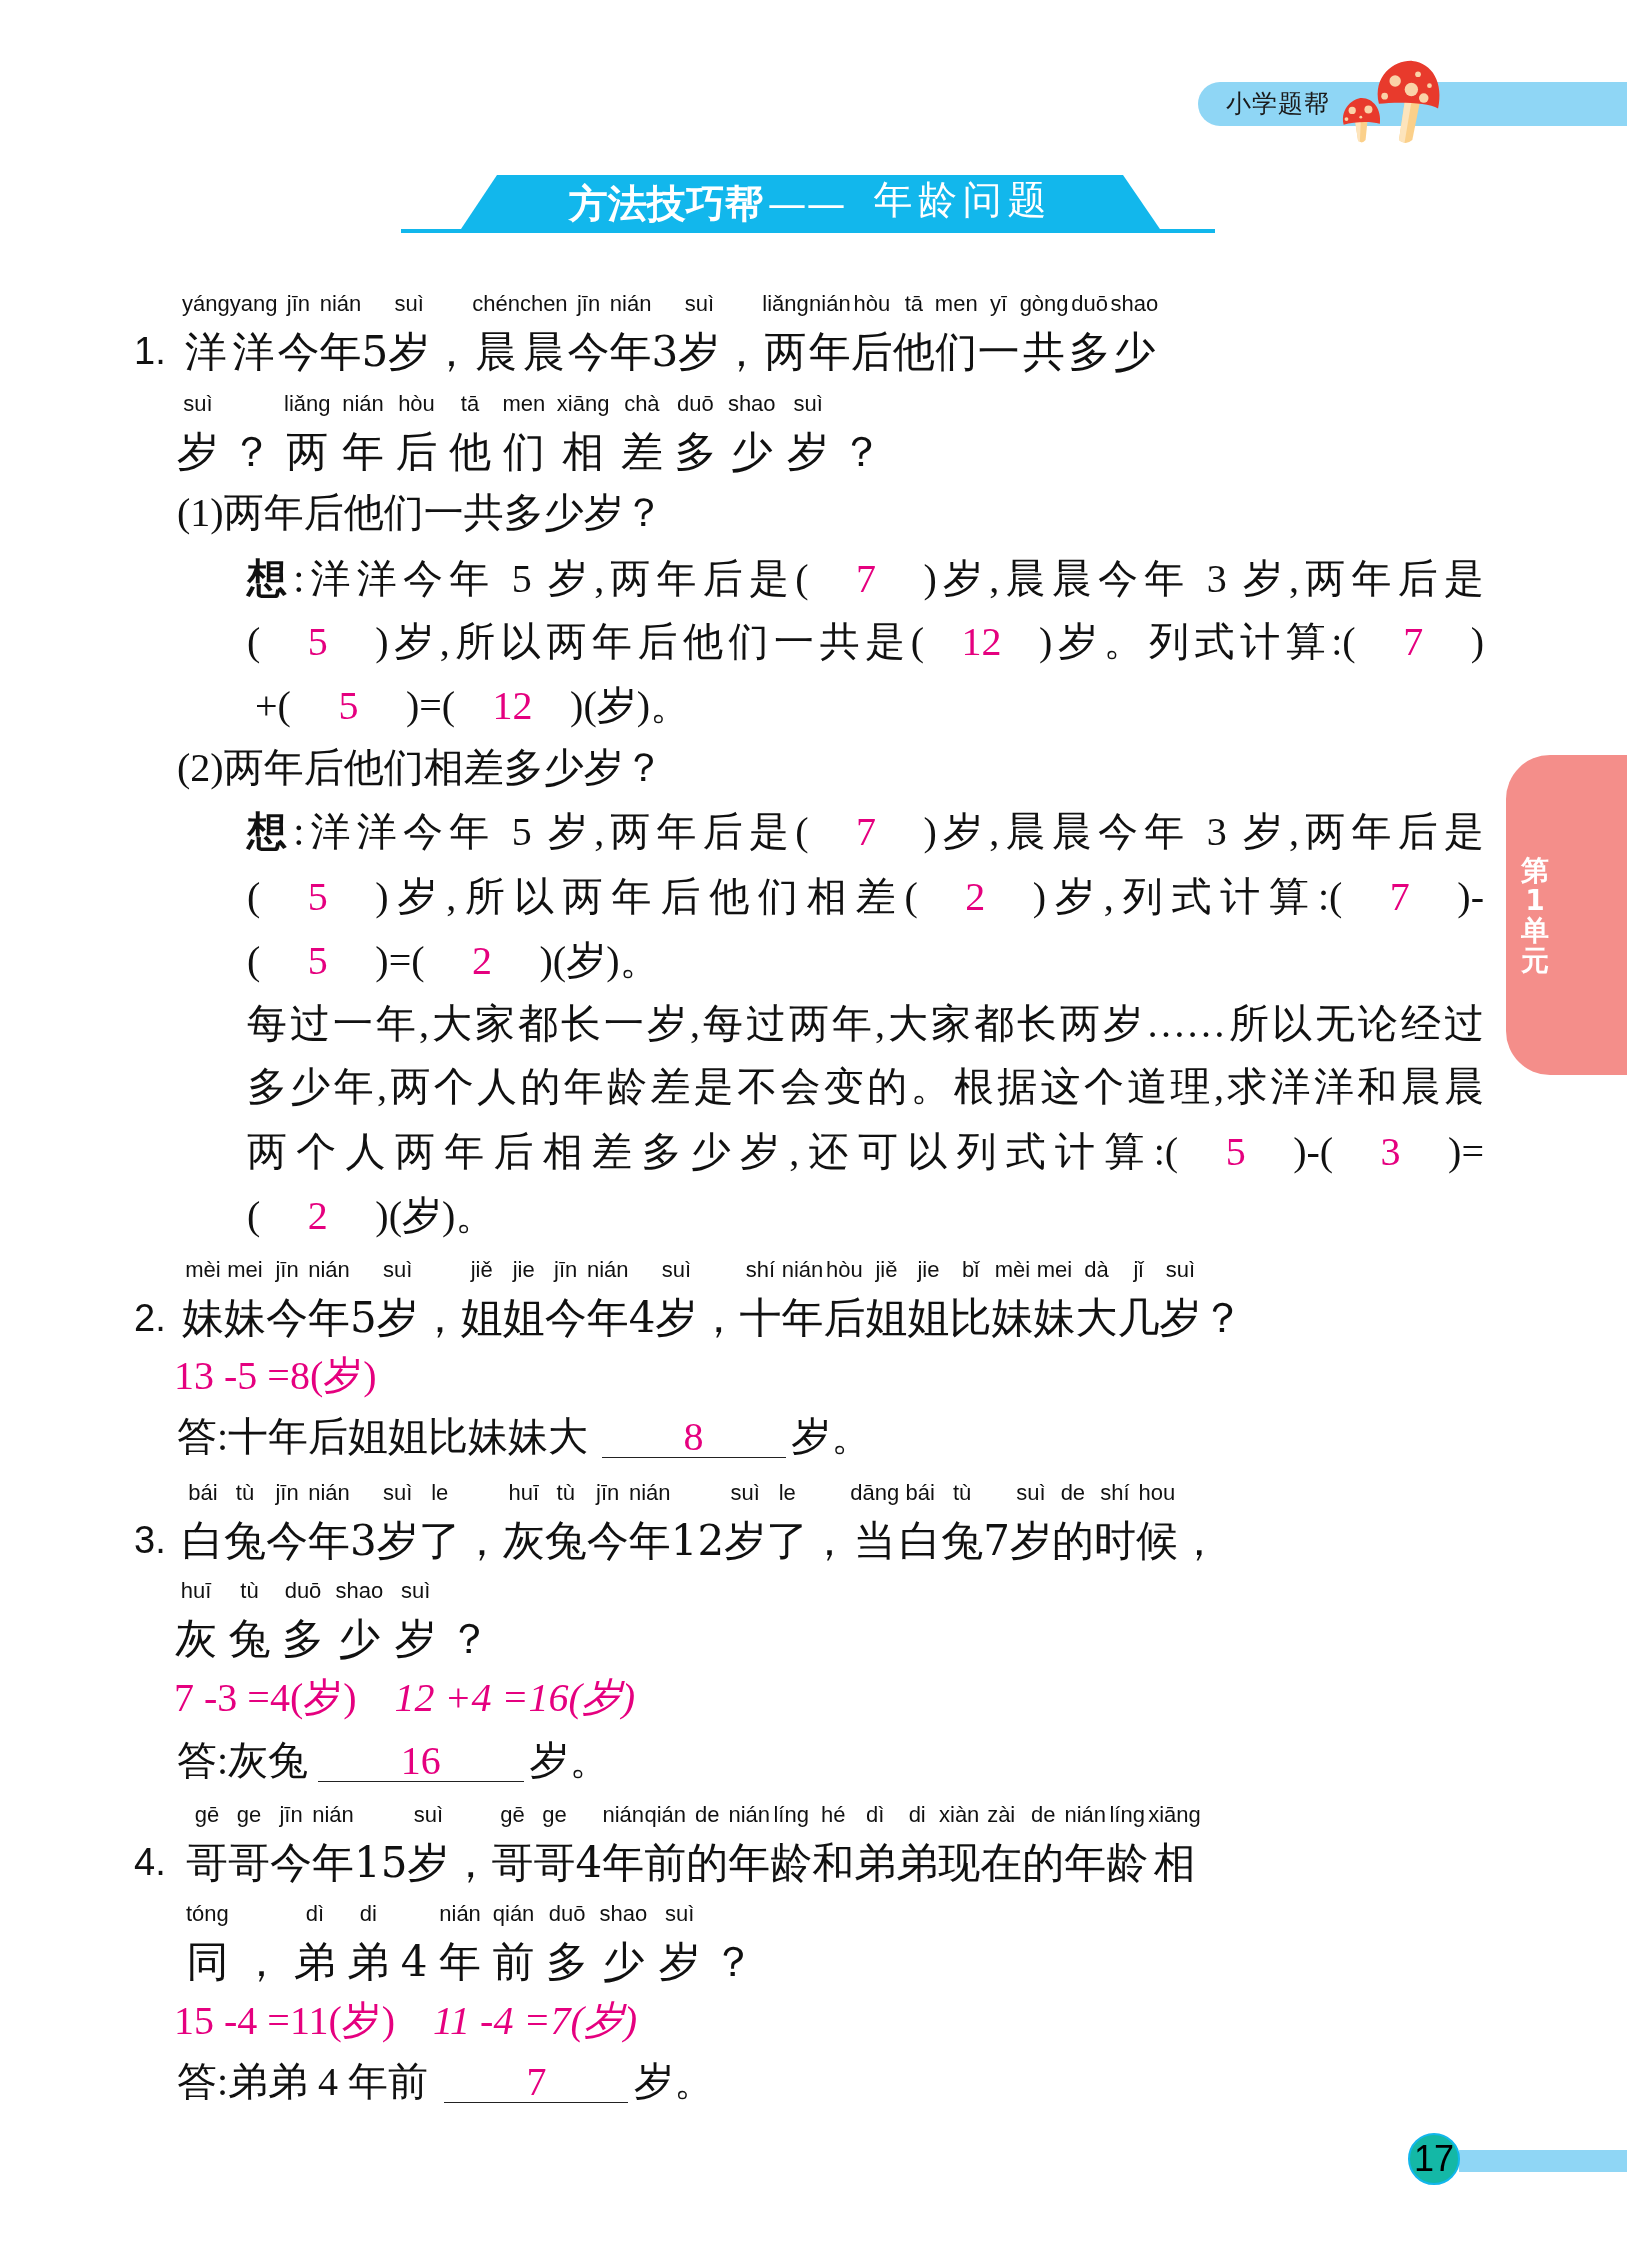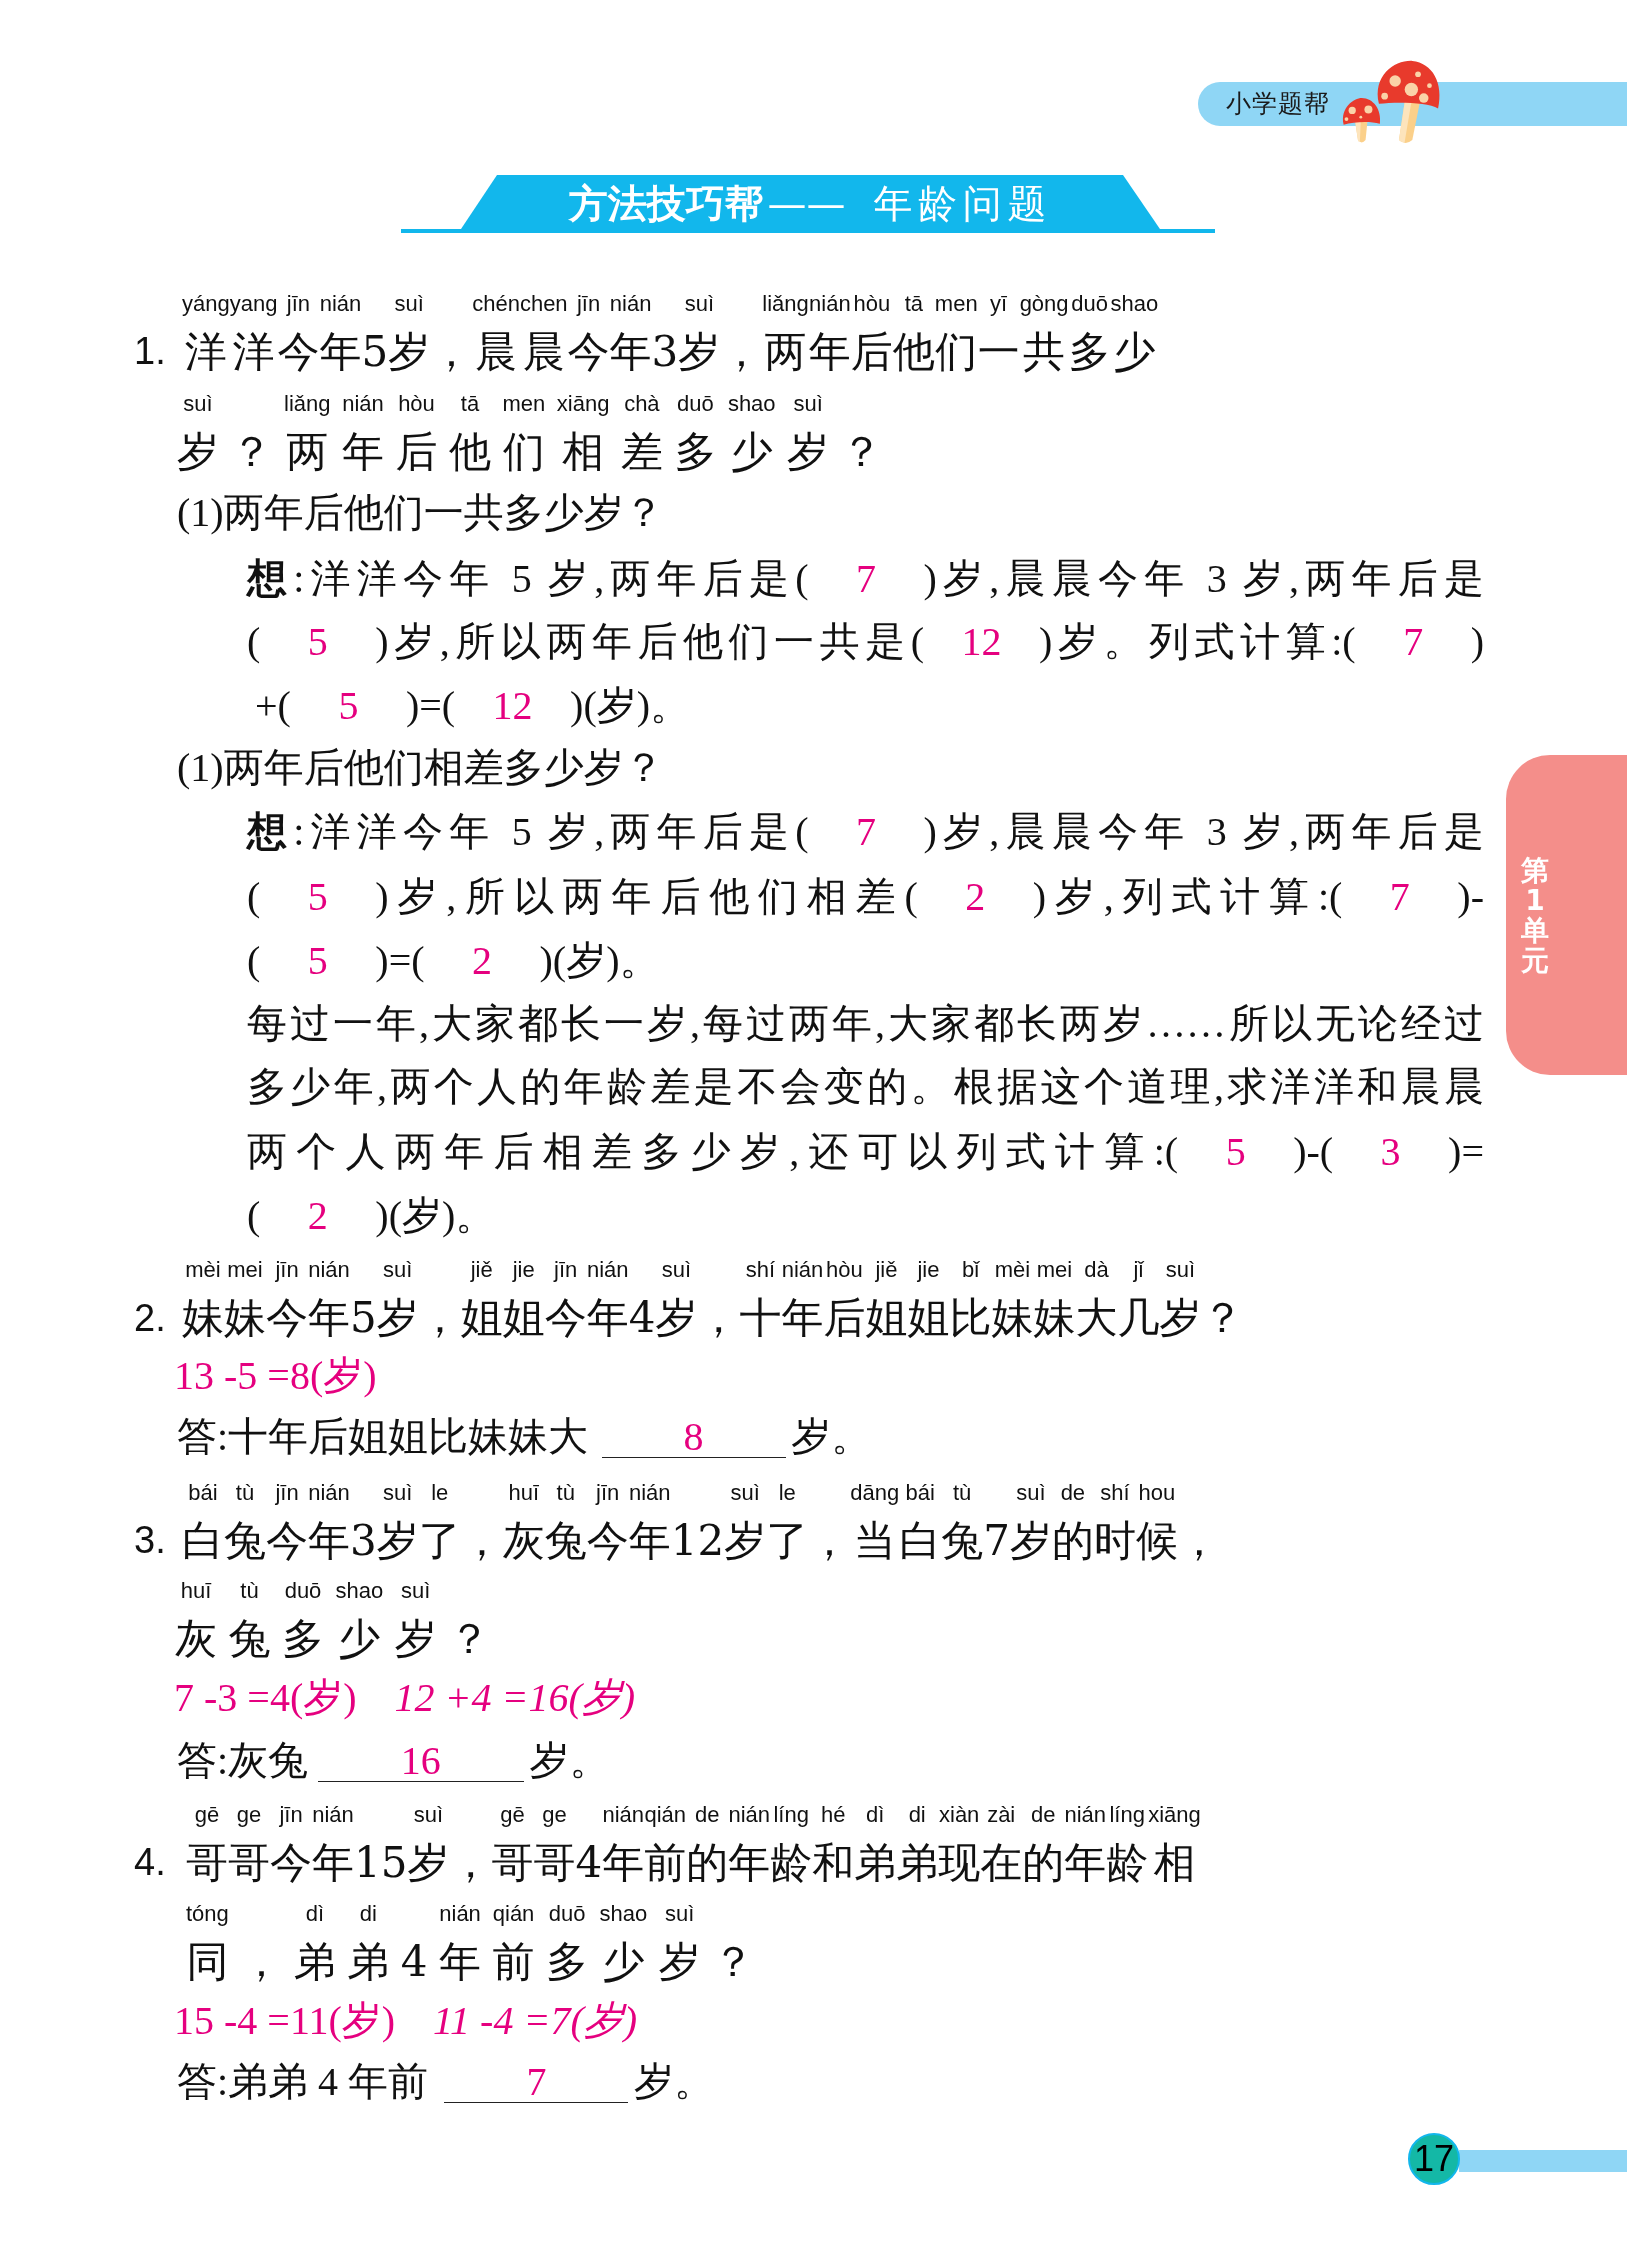--- a/index.html
+++ b/index.html
@@ -20,21 +20,21 @@
   .brand-bar{left:1198px;top:82px;width:430px;height:44px;background:var(--light_blue);border-radius:22px 0 0 22px;}
   .brand-text{left:1226px;top:82px;height:44px;line-height:44px;font-size:25px;font-family:"DejaVu Sans",sans-serif;color:#1a1a1a;letter-spacing:1px;}
   .mushrooms{left:1336px;top:54px;width:124px;height:92px;}
 
   
   .banner{left:459px;top:175px;width:703px;height:57px;background:var(--cyan);
     clip-path:polygon(38px 0,664px 0,703px 100%,0 100%);
     display:flex;align-items:center;justify-content:center;color:#fff;font-size:39px;line-height:57px;}
   .banner .main{font-weight:bold;font-family:"DejaVu Sans",sans-serif;}
   .banner .dash{font-family:"DejaVu Sans",sans-serif;margin:0 3.8px;}
-  .banner .topic{font-family:Liberation Sans, sans-serif;font-weight:normal;letter-spacing:5.7px;margin-left:24px;}
+  .banner .topic{font-family:Liberation Mono, monospace;font-weight:normal;letter-spacing:5.7px;margin-left:24px;}
   .banner-line{left:401px;top:229px;width:814px;height:3.8px;background:var(--cyan);}
 
   
   .side-tab{left:1506px;top:755px;width:122px;height:320px;background:var(--pink);border-radius:44px 0 0 44px;}
   .side-text{left:1518px;top:856px;width:34px;display:flex;flex-direction:column;align-items:center;
     color:#fff;font-weight:bold;font-size:28px;line-height:30px;font-family:"DejaVu Sans",sans-serif;}
 
   
   .page-bar{left:1459px;top:2150px;width:169px;height:22px;background:var(--light_blue);}
   .page-circle{left:1408px;top:2133px;width:48px;height:48px;border:2.9px solid var(--cyan);border-radius:50%;
@@ -254,21 +254,21 @@
       <span class="py"></span>
       <span class="ch">？</span>
     </span>
   </div>
 
 <div class="line" style="left:177px;top:484px">(1)两年后他们一共多少岁？</div>
 <div class="line just" style="left:247px;top:550px"><span class="think">想</span><span>:洋洋今年 5 岁,两年后是(</span><span class="blank">7</span><span>)岁,晨晨今年 3 岁,两年后是</span></div>
 <div class="line just" style="left:247px;top:613px"><span>(</span><span class="blank">5</span><span>)岁,所以两年后他们一共是(</span><span class="blank">12</span><span>)岁。列式计算:(</span><span class="blank">7</span><span>)</span></div>
 <div class="line" style="left:255px;top:677px"><span>+(</span><span class="blank">5</span><span>)=(</span><span class="blank">12</span><span>)(岁)。</span></div>
 
-<div class="line" style="left:177px;top:739px">(1)两年后他们相差多少岁？</div>
+<div class="line" style="left:177px;top:739px">(2)两年后他们相差多少岁？</div>
 <div class="line just" style="left:247px;top:803px"><span class="think">想</span><span>:洋洋今年 5 岁,两年后是(</span><span class="blank">7</span><span>)岁,晨晨今年 3 岁,两年后是</span></div>
 <div class="line just" style="left:247px;top:868px"><span>(</span><span class="blank">5</span><span>)岁,所以两年后他们相差(</span><span class="blank">2</span><span>)岁,列式计算:(</span><span class="blank">7</span><span>)-</span></div>
 <div class="line" style="left:247px;top:932px"><span>(</span><span class="blank">5</span><span>)=(</span><span class="blank">2</span><span>)(岁)。</span></div>
 <div class="line just" style="left:247px;top:995px">每过一年,大家都长一岁,每过两年,大家都长两岁……所以无论经过</div>
 <div class="line just" style="left:247px;top:1058px">多少年,两个人的年龄差是不会变的。根据这个道理,求洋洋和晨晨</div>
 <div class="line just" style="left:247px;top:1123px"><span>两个人两年后相差多少岁,还可以列式计算:(</span><span class="blank">5</span><span>)-(</span><span class="blank">3</span><span>)=</span></div>
 <div class="line" style="left:247px;top:1187px"><span>(</span><span class="blank">2</span><span>)(岁)。</span></div>
 
 <div class="abs qnum" style="top:1288px">2.</div>
 <div class="row full" style="left:182px;top:1253px;width:1243px">

